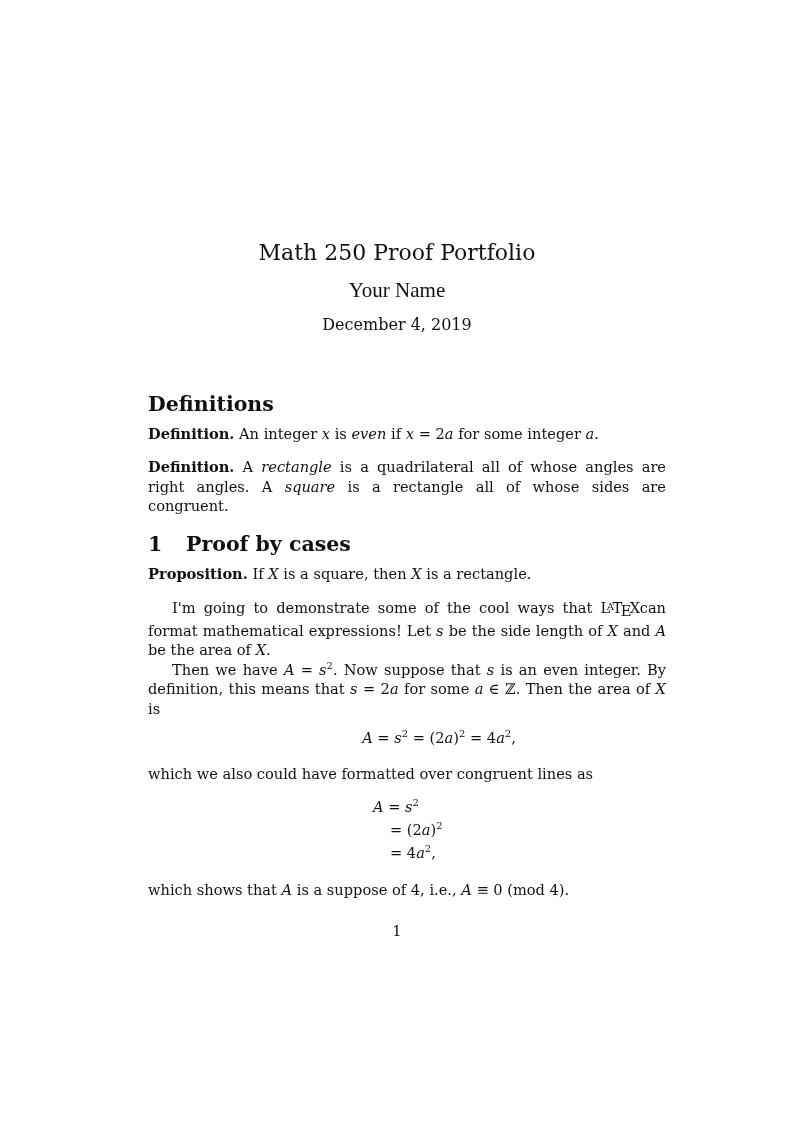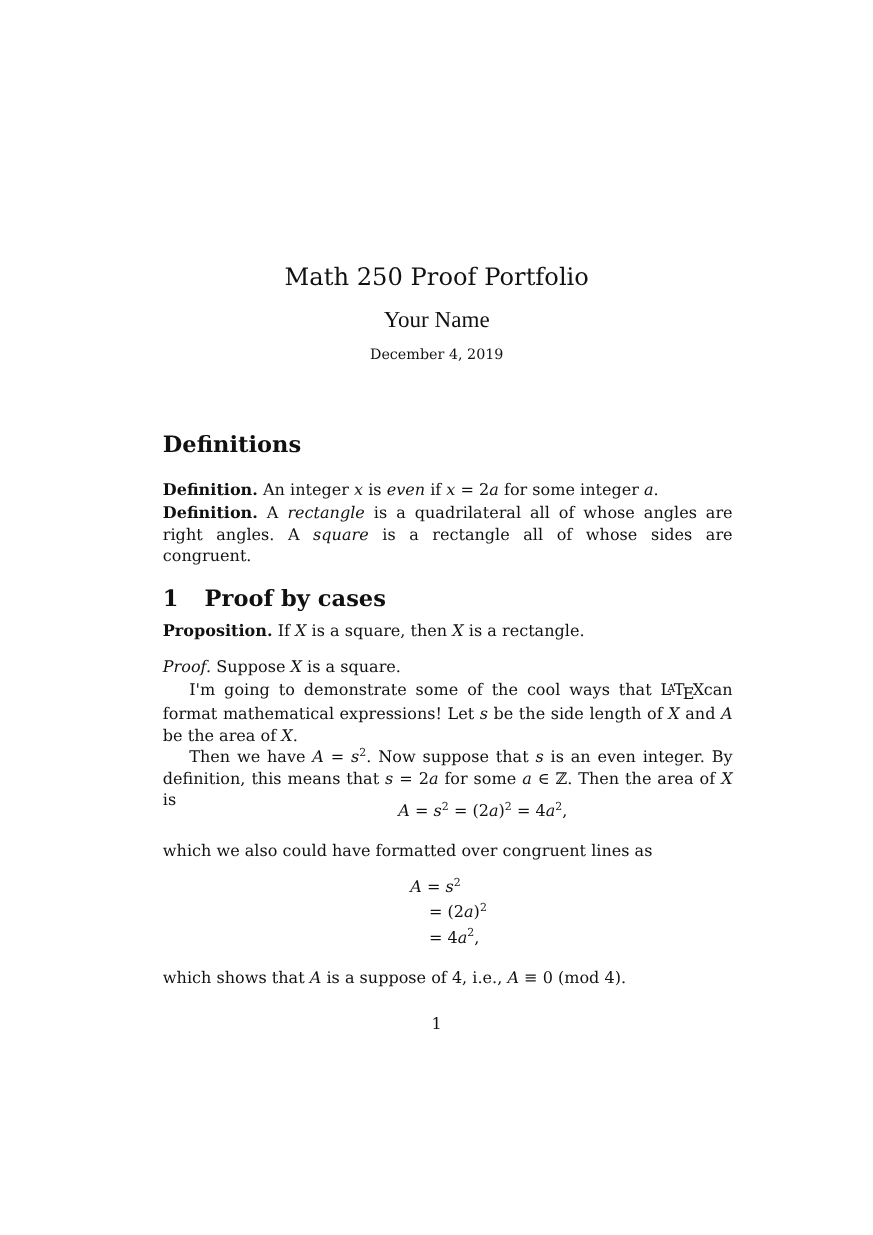--- a/index.html
+++ b/index.html
@@ -1,21 +1,21 @@
 <!DOCTYPE html>
 <html><head>
 <meta charset="utf-8">
 <style>
   html, body { margin:0; padding:0; background:#ffffff; }
   body { width:794px; height:1123px; position:relative; overflow:hidden; color:#111; font-family:"DejaVu Serif","Liberation Serif",serif; }
   .abs { position:absolute; }
   .center { left:0; width:794px; text-align:center; }
   .title { top:222px; font-size:22px;margin-top:18px; }
   .author { top:278px; font-size:21px;font-family:Liberation Serif, serif; }
-  .date { top:315px; font-size:13px; }
+  .date { top:315px; font-size:16px; }
   .text { font-size:14.6px; line-height:19.5px; left:148px; width:518px; text-align:justify; }
   .secname { font-weight:bold; font-size:20.5px; left:148px;margin-top:10px; }
   .b { font-weight:bold; }
   .i { font-style:italic; }
   .m { font-style:italic; }
   .indent { text-indent:24px; }
   sup { font-size:10px; vertical-align:6px; line-height:0; }
   .latex { font-style:normal; letter-spacing:-0.5px; }
   .latex .la { font-size:10px; vertical-align:3px; margin-left:-3px; margin-right:-1px; }
   .latex .e { vertical-align:-3px; margin:0 -1px; }
@@ -28,44 +28,40 @@
 <body>
 
 <div>
 
   <div class="abs center title">Math 250 Proof Portfolio</div>
   <div class="abs center author">Your Name</div>
   <div class="abs center date">December 4, 2019</div>
 
   <div class="abs secname" style="top:382px;">Definitions</div>
 
-  <div class="abs text" style="top:424px;margin-top:12px;">
+  <div class="abs text" style="top:424px;">
     <span class="b">Definition.</span>
     <span>An integer </span><span class="m">x</span><span> is </span><span class="i">even</span><span> if </span><span class="m">x</span><span> = 2</span><span class="m">a</span><span> for some integer </span><span class="m">a</span><span>.</span>
   </div>
 
   <div class="abs text" style="top:457px;">
     <span class="b">Definition.</span>
     <span>A </span><span class="i">rectangle</span><span> is a quadrilateral all of whose angles are right angles. A </span><span class="i">square</span><span> is a rectangle all of whose sides are congruent.</span>
   </div>
 
   <div class="abs secname" style="top:522px;">
     <span class="secnum">1</span><span>Proof by cases</span>
   </div>
 
   <div class="abs text" style="top:564px;">
     <span class="b">Proposition.</span>
     <span>If </span><span class="m">X</span><span> is a square, then </span><span class="m">X</span><span> is a rectangle.</span>
   </div>
 
   <div class="abs text" style="top:597px;">
-    <div>
-      <span class="i">Proof.</span>
-      <span>Suppose </span><span class="m">X</span><span> is a square.</span>
-    </div>
     <div class="indent">
       <span>I'm going to demonstrate some of the cool ways that </span><span class="latex"><span>L</span><span class="la">A</span><span>T</span><span class="e">E</span><span>X</span></span><span>can format mathematical expressions! Let </span><span class="m">s</span><span> be the side length of </span><span class="m">X</span><span> and </span><span class="m">A</span><span> be the area of </span><span class="m">X</span><span>.</span>
     </div>
     <div class="indent">
       <span>Then we have </span><span class="m">A</span><span> = </span><span class="m">s</span><sup>2</sup><span>. Now suppose that </span><span class="m">s</span><span> is an even integer. By definition, this means that </span><span class="m">s</span><span> = 2</span><span class="m">a</span><span> for some </span><span class="m">a</span><span> ∈ ℤ. Then the area of </span><span class="m">X</span><span> is</span>
     </div>
   </div>
 
   <div class="abs center eq" style="top:729px;">
     <span class="m">A</span><span> = </span><span class="m">s</span><sup>2</sup><span> = (2</span><span class="m">a</span><span>)</span><sup>2</sup><span> = 4</span><span class="m">a</span><sup>2</sup><span>,</span>

